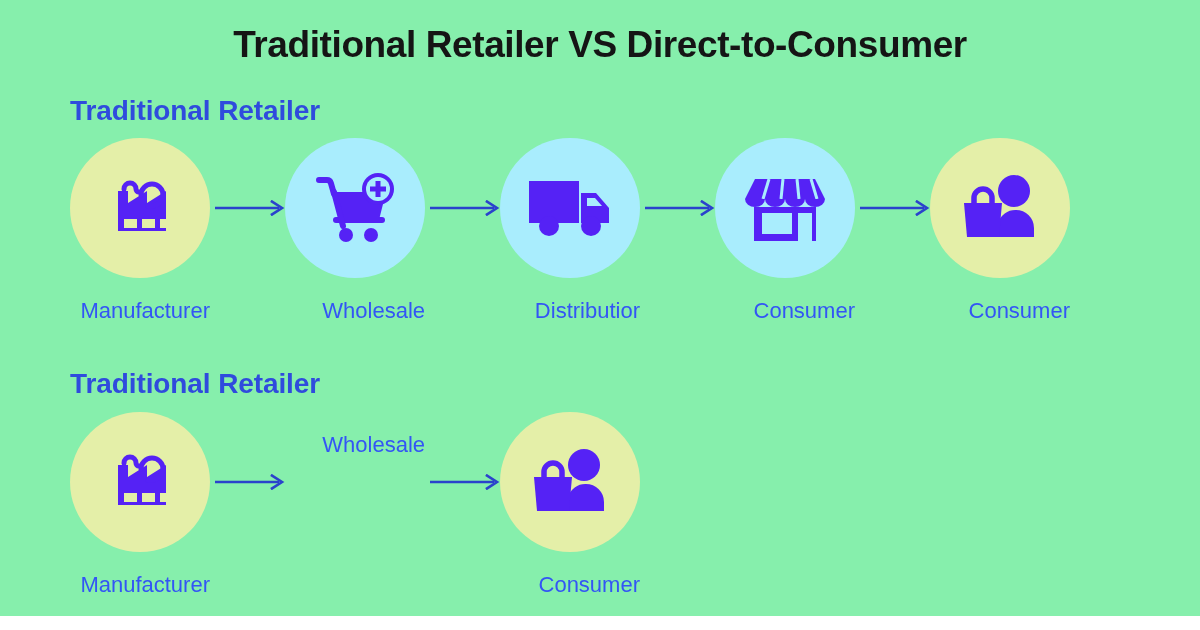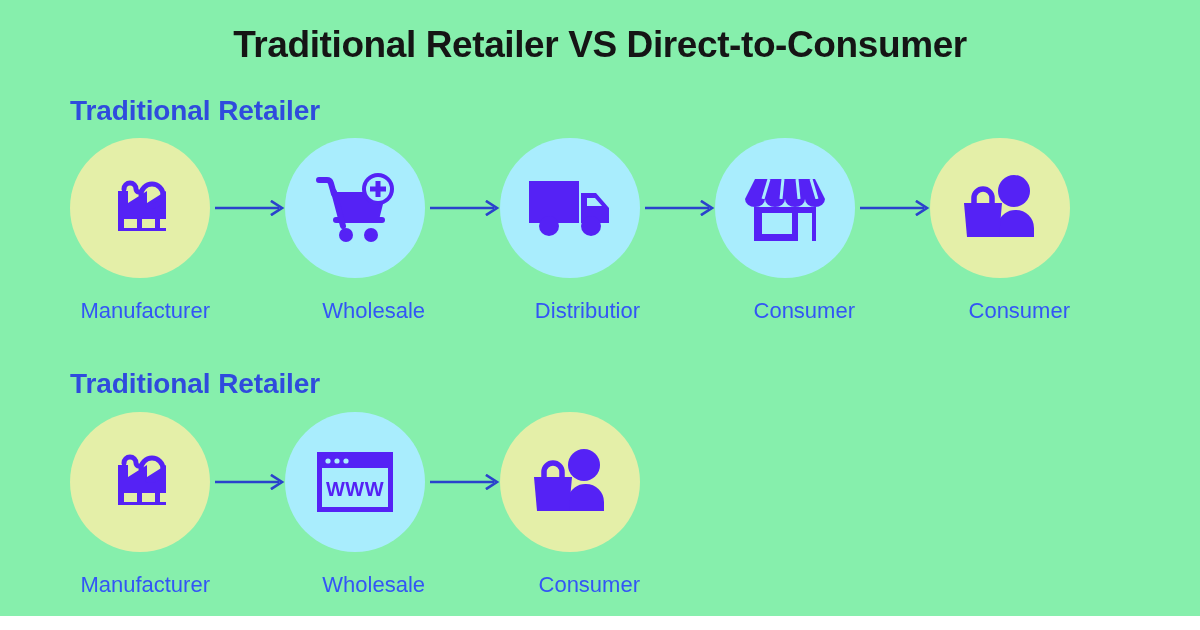--- a/index.html
+++ b/index.html
@@ -249,32 +249,20 @@
     </div>
 
     <div class="flow-arrow" style="left:145px;">
       <svg width="75" height="16" viewBox="0 0 75 16">
         <line x1="0" y1="8" x2="64" y2="8" stroke="#2a42cc" stroke-width="2.6"></line>
         <polyline points="57,1.5 67,8 57,14.5" fill="none" stroke="#2a42cc" stroke-width="2.6" stroke-linecap="square"></polyline>
       </svg>
     </div>
 
     <div class="flow-node" style="left:215px;">
-      <div class="node-circle cyan">
-        <span>
-          <svg width="76" height="60" viewBox="0 0 76 60" fill="none">
-            <rect x="2" y="2" width="72" height="56" fill="none" stroke="#5522f5" stroke-width="6"></rect>
-            <rect x="2" y="2" width="72" height="14" fill="#5522f5"></rect>
-            <circle cx="11" cy="9" r="2.6" fill="#a9edfd"></circle>
-            <circle cx="20" cy="9" r="2.6" fill="#a9edfd"></circle>
-            <circle cx="29" cy="9" r="2.6" fill="#a9edfd"></circle>
-            <text x="38" y="44" text-anchor="middle" font-family="'Liberation Sans', sans-serif" font-size="20" font-weight="700" fill="#5522f5" letter-spacing="0.5">WWW</text>
-          </svg>
-        </span>
-      </div>
       <div class="node-label">Wholesale</div>
     </div>
 
     <div class="flow-arrow" style="left:360px;">
       <svg width="75" height="16" viewBox="0 0 75 16">
         <line x1="0" y1="8" x2="64" y2="8" stroke="#2a42cc" stroke-width="2.6"></line>
         <polyline points="57,1.5 67,8 57,14.5" fill="none" stroke="#2a42cc" stroke-width="2.6" stroke-linecap="square"></polyline>
       </svg>
     </div>
 

